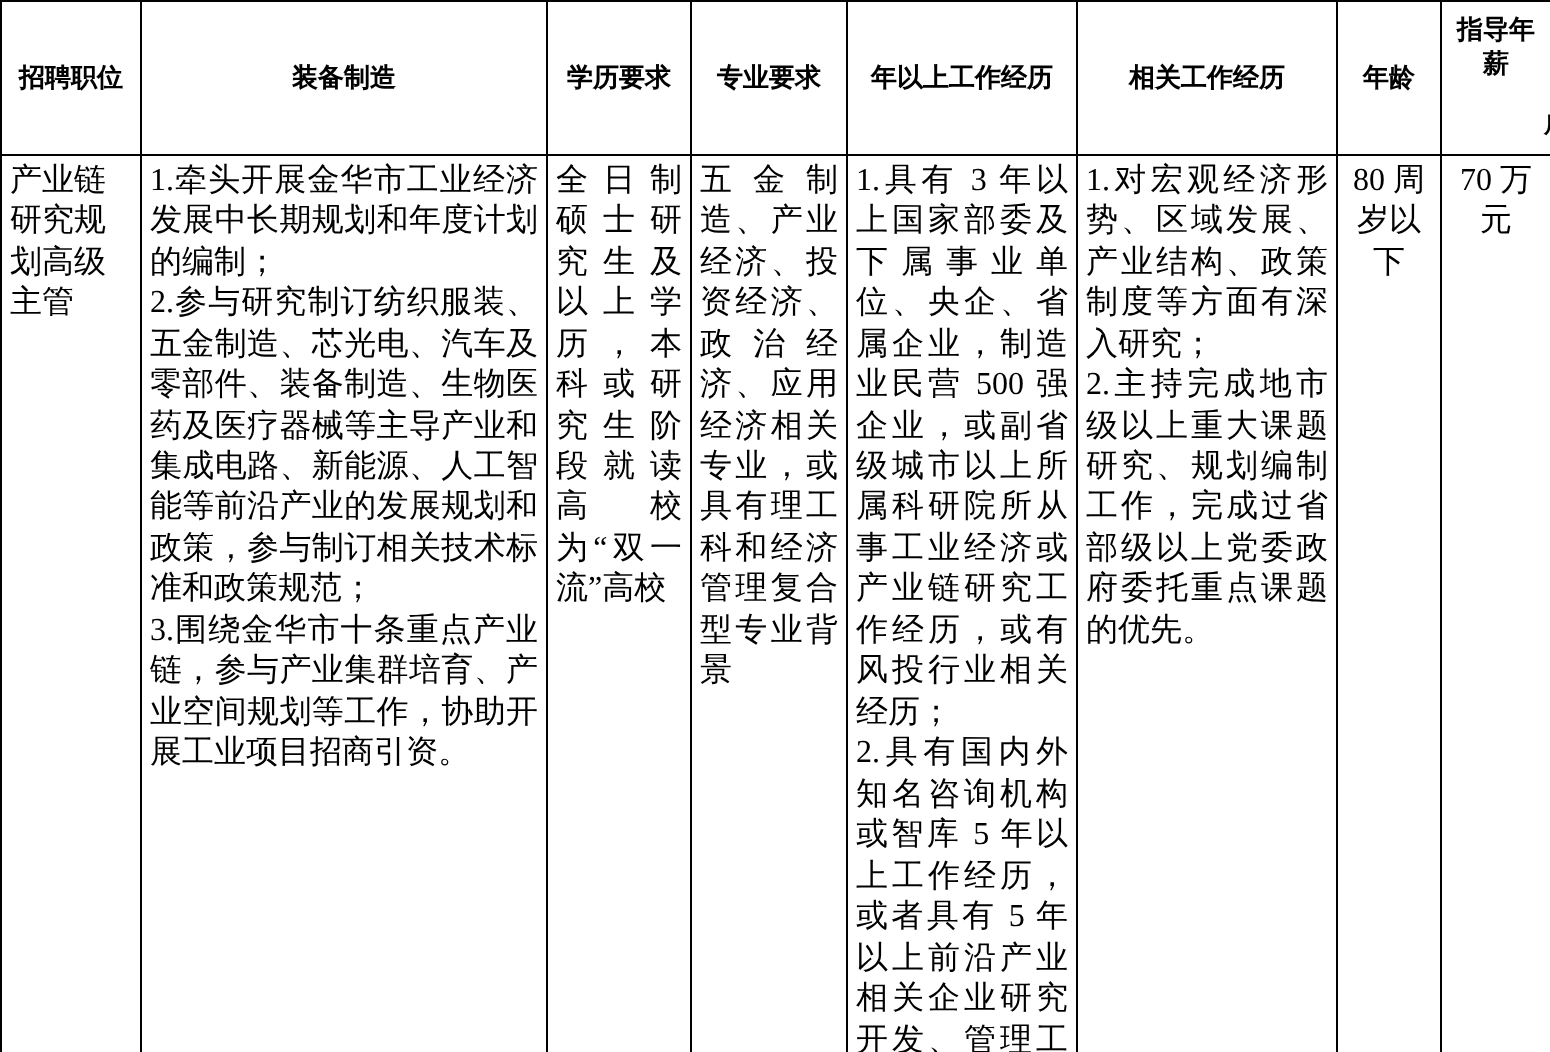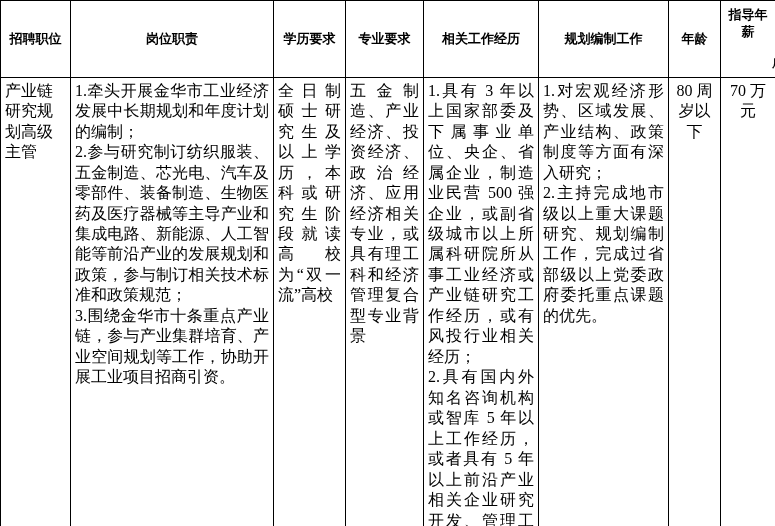--- a/index.html
+++ b/index.html
@@ -90,33 +90,33 @@
       <col class="col-6">
       <col class="col-7">
       <col class="col-8">
     </colgroup>
     <thead>
       <tr>
         <th>
           <span>招聘职位</span>
         </th>
         <th>
-          <span>岗位职责</span>
+          <span>装备制造</span>
         </th>
         <th>
           <span>学历要求</span>
         </th>
         <th>
           <span>专业要求</span>
         </th>
         <th>
-          <span>相关工作经历</span>
+          <span>年以上工作经历</span>
         </th>
         <th>
-          <span>规划编制工作</span>
+          <span>相关工作经历</span>
         </th>
         <th>
           <span>年龄</span>
         </th>
         <th>
           <span>指导年薪</span>
           <span class="head-sub">（税后）</span>
         </th>
       </tr>
     </thead>

